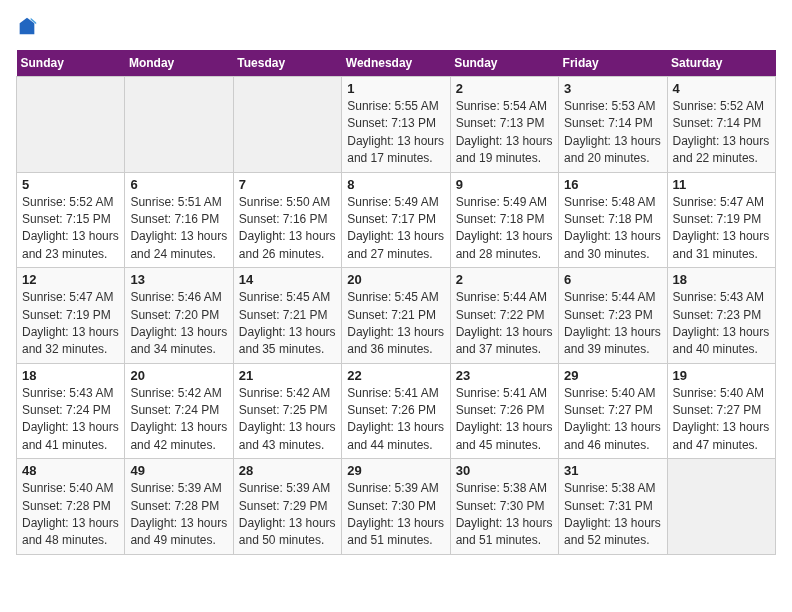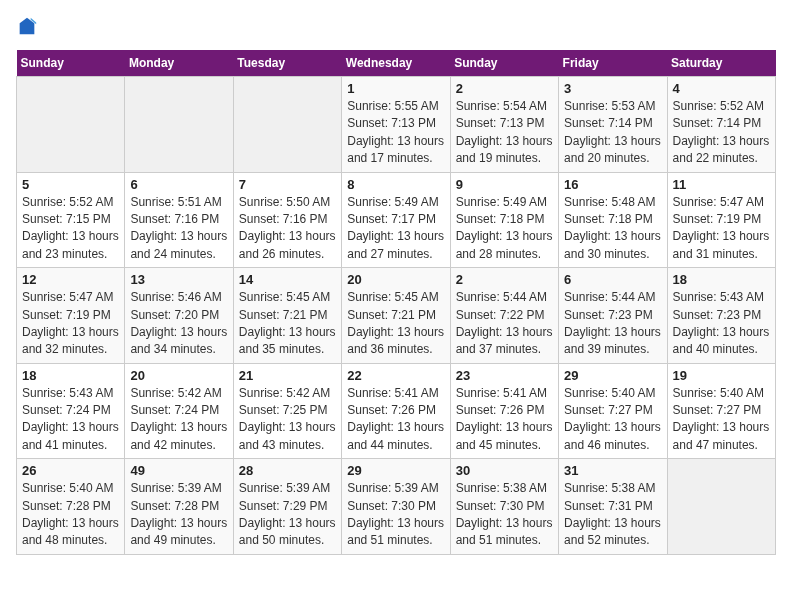--- a/index.html
+++ b/index.html
@@ -227,21 +227,21 @@
           <span class="day-num">29</span>
           <div class="day-info">Sunrise: 5:40 AM<br>Sunset: 7:27 PM<br>Daylight: 13 hours<br>and 46 minutes.</div>
         </td>
         <td>
           <span class="day-num">19</span>
           <div class="day-info">Sunrise: 5:40 AM<br>Sunset: 7:27 PM<br>Daylight: 13 hours<br>and 47 minutes.</div>
         </td>
       </tr>
       <tr>
         <td>
-          <span class="day-num">26</span>
+          <span class="day-num">48</span>
           <div class="day-info">Sunrise: 5:40 AM<br>Sunset: 7:28 PM<br>Daylight: 13 hours<br>and 48 minutes.</div>
         </td>
         <td>
           <span class="day-num">49</span>
           <div class="day-info">Sunrise: 5:39 AM<br>Sunset: 7:28 PM<br>Daylight: 13 hours<br>and 49 minutes.</div>
         </td>
         <td>
           <span class="day-num">28</span>
           <div class="day-info">Sunrise: 5:39 AM<br>Sunset: 7:29 PM<br>Daylight: 13 hours<br>and 50 minutes.</div>
         </td>

